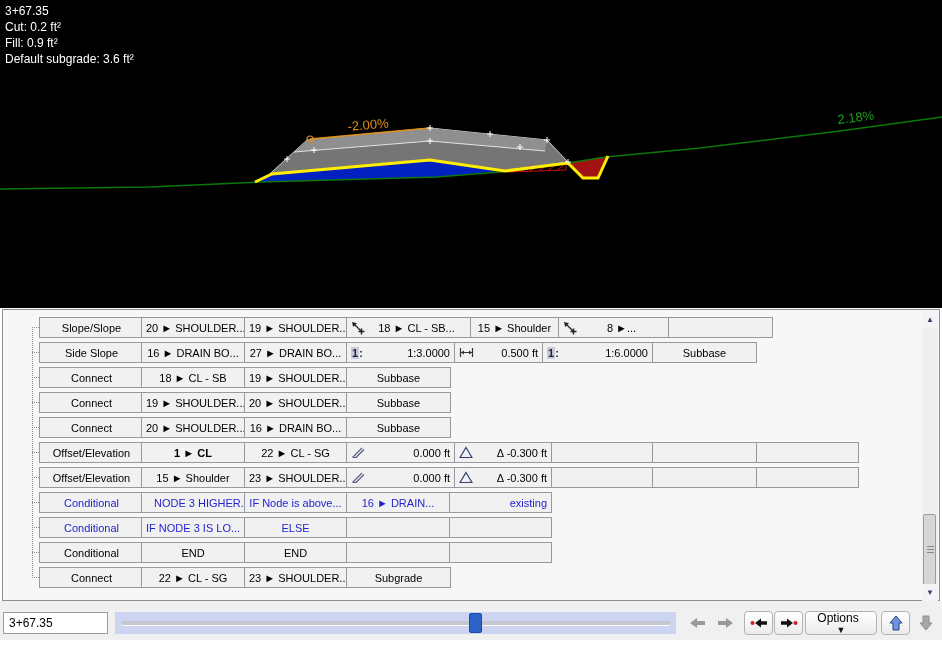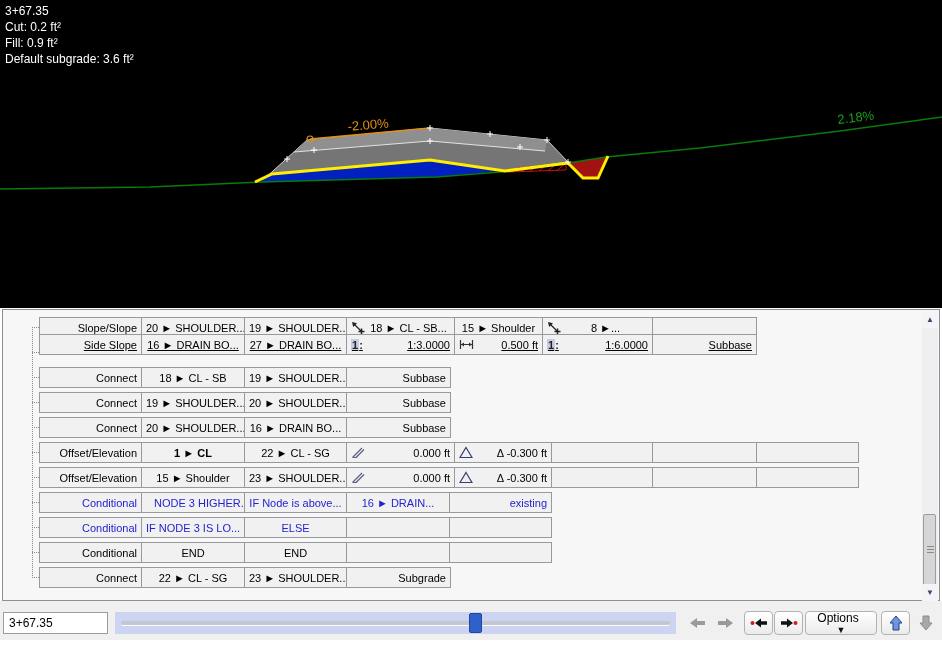--- a/index.html
+++ b/index.html
@@ -18,21 +18,21 @@
   .tree-v{position:absolute;left:29px;top:17px;height:251px;width:0;border-left:1px dotted #8a8a8a;}
   .tree-stub{position:absolute;height:0;width:7px;border-top:1px dotted #8a8a8a;}
   .t-row{position:absolute;height:21px;display:flex;}
   .t-cell{box-sizing:border-box;height:21px;border:1px solid #97999e;margin-left:-1px;
           background:#f1f1f2;display:flex;align-items:center;font-size:11px;color:#000;
           padding:0 4px;overflow:hidden;white-space:nowrap;}
   .t-cell:first-child{margin-left:0;}
   .t-cell.lab{padding-left:6px;}
   .a-c span.txt{flex:1;text-align:center;}
   .a-r span.txt{flex:1;text-align:right;}
-  .a-l span.txt{flex:1;text-align:right;}
+  .a-l span.txt{flex:1;text-align:center;}
   .t-row.blue .t-cell{color:#2323cf;}
   .ic{display:inline-flex;align-items:center;margin-right:2px;flex:0 0 auto;}
   .ric{font-weight:bold;font-size:11px;color:#222;}
   .ric b{background:#c9cce0;padding:0 1px;font-style:normal;}
 
   
   .sbar{position:absolute;top:1px;right:1px;width:16px;height:290px;background:#efeff1;}
   .sb-btn{position:absolute;left:0;width:16px;height:17px;background:#f4f4f6;
           display:flex;align-items:center;justify-content:center;font-size:8px;color:#3c4468;}
   .sb-up{top:0;} .sb-down{bottom:0;}
@@ -102,21 +102,21 @@
       <div class="t-row" style="top: 7px; left: 36px;">
         <div class="t-cell a-l lab" style="width: 103px;">
           <span class="txt">Slope/Slope</span>
         </div>
         <div class="t-cell a-c" style="width: 104px;">
           <span class="txt">20 ► SHOULDER...</span>
         </div>
         <div class="t-cell a-c" style="width: 103px;">
           <span class="txt">19 ► SHOULDER...</span>
         </div>
-        <div class="t-cell a-c" style="width: 109px;">
+        <div class="t-cell a-c" style="width: 125px;">
           <span class="ic">
             <svg width="14" height="14" viewBox="0 0 14 14">
               <path d="M3,3 L10,10" stroke="#222" stroke-width="1.2" fill="none"></path>
               <polygon points="1,1 6,2.2 2.2,6" fill="#222"></polygon>
               <path d="M10.5,7.5 V13.5 M7.5,10.5 H13.5" stroke="#222" stroke-width="1.5" fill="none"></path>
             </svg>
           </span>
           <span class="txt">18 ► CL - SB...</span>
         </div>
         <div class="t-cell a-c" style="width: 89px;">
@@ -129,21 +129,21 @@
               <polygon points="1,1 6,2.2 2.2,6" fill="#222"></polygon>
               <path d="M10.5,7.5 V13.5 M7.5,10.5 H13.5" stroke="#222" stroke-width="1.5" fill="none"></path>
             </svg>
           </span>
           <span class="txt">8 ►...</span>
         </div>
         <div class="t-cell a-l" style="width: 105px;">
           <span class="txt"></span>
         </div>
       </div>
-      <div class="t-row" style="top: 24px; left: 36px; text-decoration: underline;">
+      <div class="t-row" style="top: 32px; left: 36px;">
         <div class="t-cell a-l lab" style="width: 103px;">
           <span class="txt">Side Slope</span>
         </div>
         <div class="t-cell a-c" style="width: 104px;">
           <span class="txt">16 ► DRAIN BO...</span>
         </div>
         <div class="t-cell a-c" style="width: 103px;">
           <span class="txt">27 ► DRAIN BO...</span>
         </div>
         <div class="t-cell a-r" style="width: 109px;">

